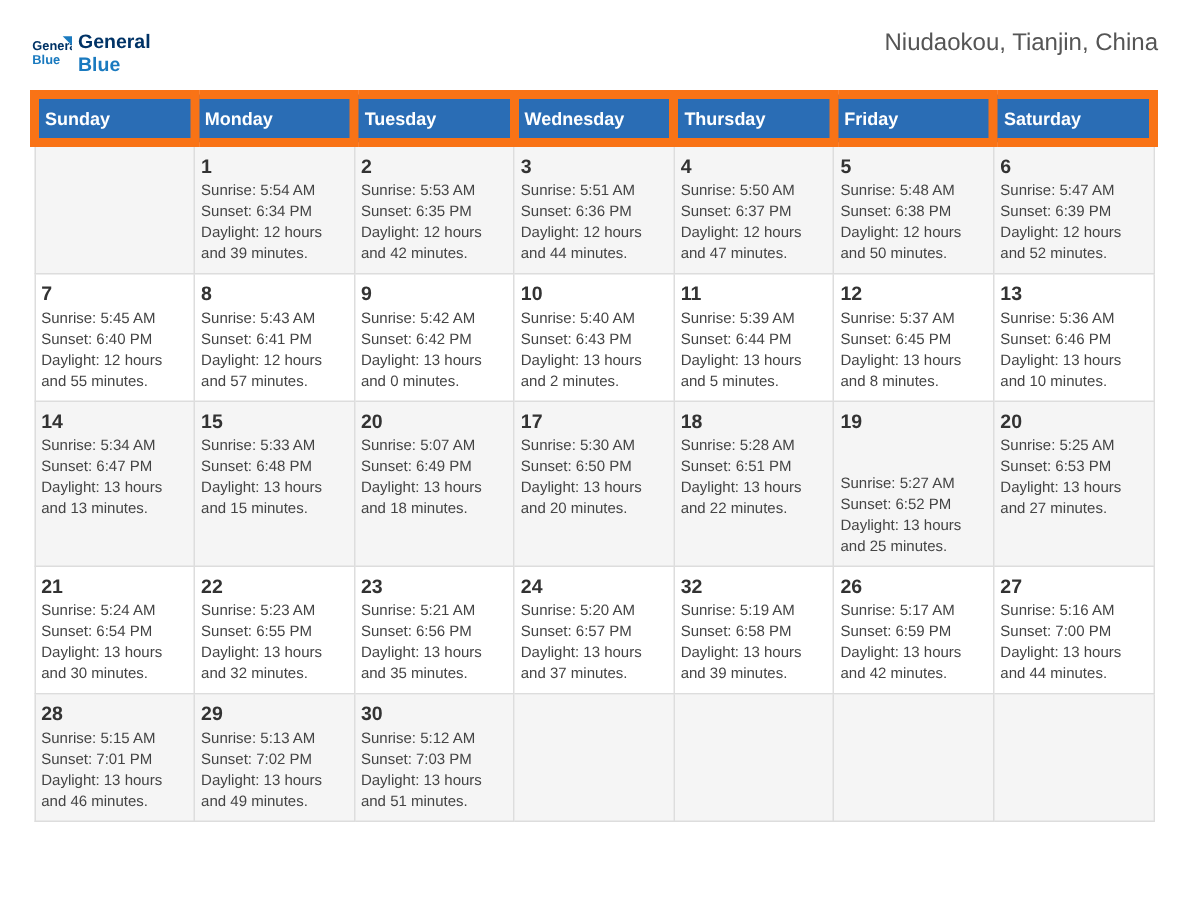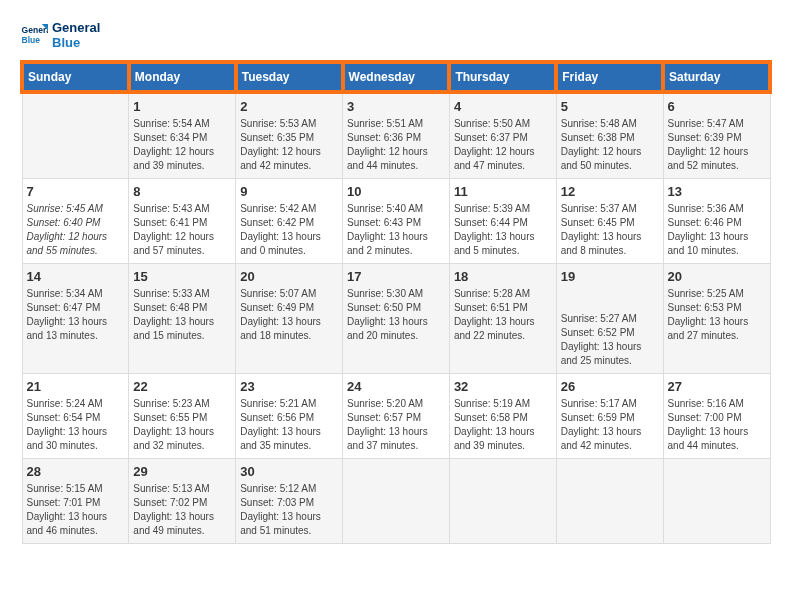--- a/index.html
+++ b/index.html
@@ -44,21 +44,21 @@
     }
     thead tr {
       background-color: #2a6db5;
       color: white;
     }
     thead th {
       padding: 6px 4px;
       text-align: left;
       font-size: 12px;
       font-weight: bold;
-      border: 4px solid #f97316;
+      border: 6px solid #f97316;
     }
     tbody tr {
       vertical-align: top;
     }
     tbody tr:nth-child(odd) {
       background-color: #f5f5f5;
     }
     tbody tr:nth-child(even) {
       background-color: #ffffff;
     }
@@ -94,20 +94,21 @@
       <text x="2" y="16" font-size="11" font-weight="bold" fill="#003366" font-family="Arial">General</text>
       <text x="2" y="28" font-size="11" font-weight="bold" fill="#1a7abf" font-family="Arial">Blue</text>
       <polygon points="28,4 36,12 36,4" fill="#1a7abf"></polygon>
     </svg>
     <div>
       <div style="font-size:13px; font-weight:bold; color:#003366;">General</div>
       <div style="font-size:13px; font-weight:bold; color:#1a7abf;">Blue</div>
     </div>
   </div>
   <div class="title-area">
+    <div class="subtitle">Niudaokou, Tianjin, China</div>
   </div>
 </div>
 
 <table>
   <thead>
     <tr>
     <th>Sunday</th>
         <th>Monday</th>
         <th>Tuesday</th>
         <th>Wednesday</th>
@@ -158,21 +159,21 @@
           <div class="day-number">6</div>
           <div class="day-info" style="white-space: pre-line;">Sunrise: 5:47 AM
 Sunset: 6:39 PM
 Daylight: 12 hours
 and 52 minutes.</div>
         </td>
       </tr>
       <tr>
         <td>
           <div class="day-number">7</div>
-          <div class="day-info" style="white-space: pre-line; font-style: italic;">Sunrise: 5:45 AM
+          <div class="day-info" style="white-space: pre-line;">Sunrise: 5:45 AM
 Sunset: 6:40 PM
 Daylight: 12 hours
 and 55 minutes.</div>
         </td>
         <td>
           <div class="day-number">8</div>
           <div class="day-info" style="white-space: pre-line;">Sunrise: 5:43 AM
 Sunset: 6:41 PM
 Daylight: 12 hours
 and 57 minutes.</div>

